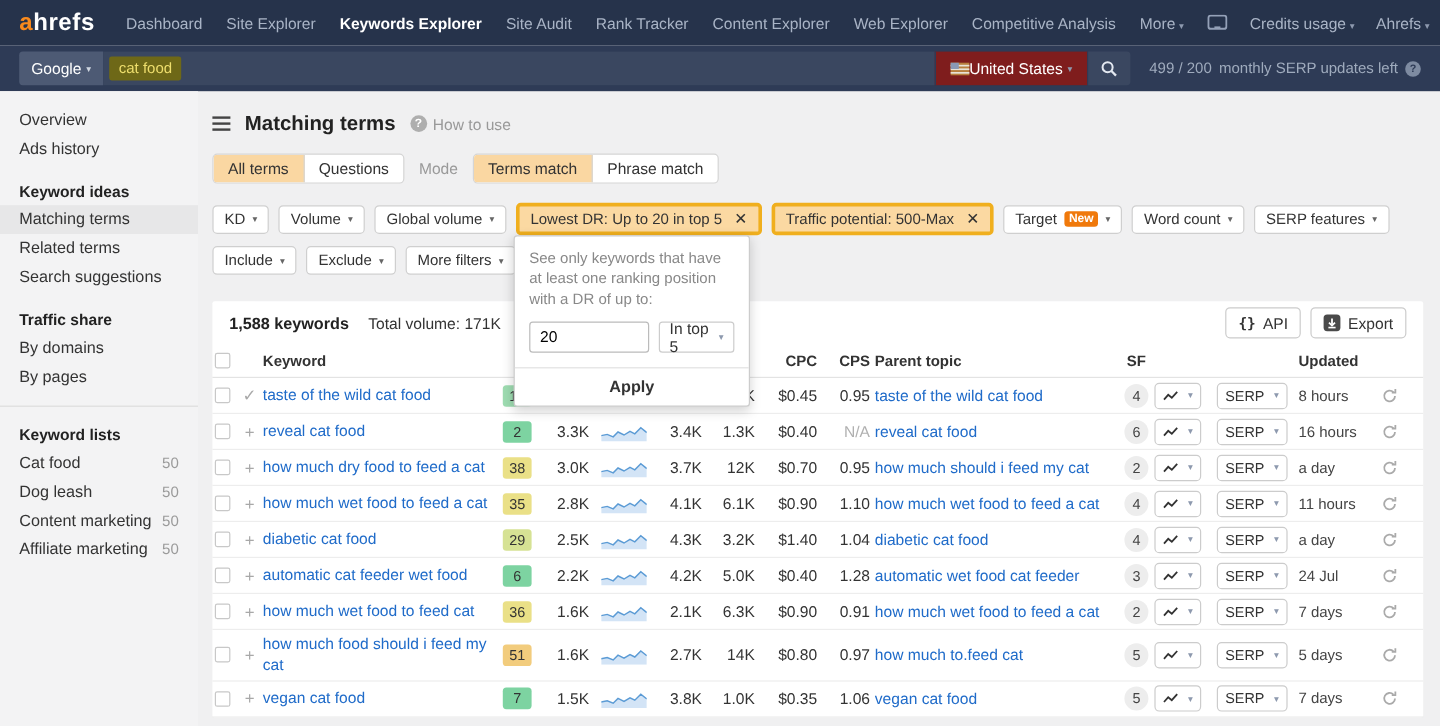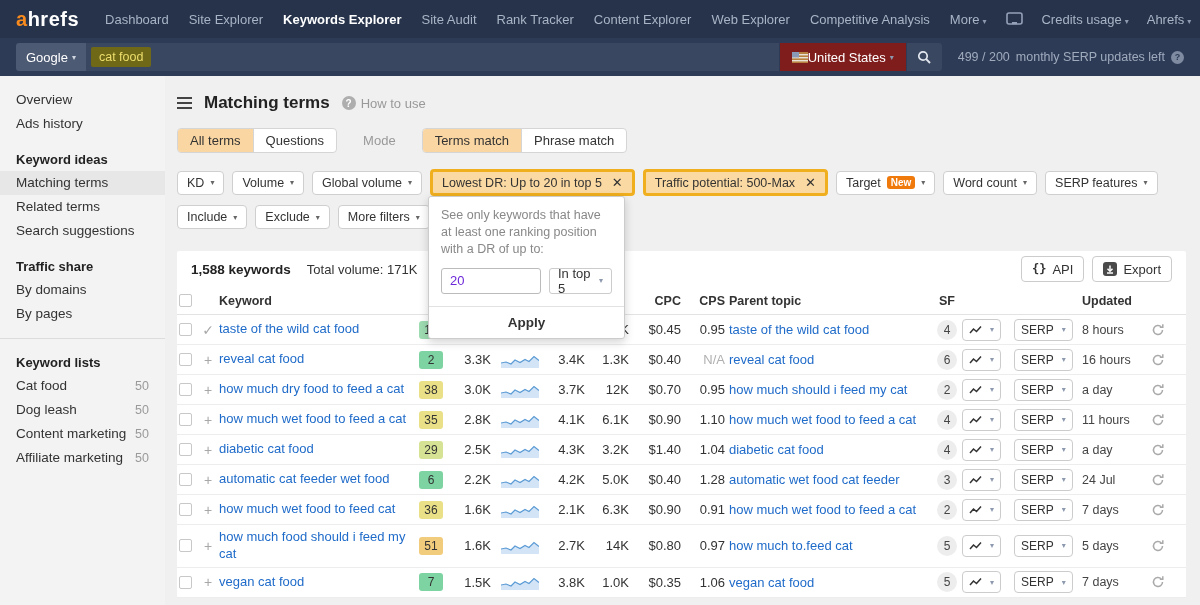--- a/index.html
+++ b/index.html
@@ -40,42 +40,42 @@
 
   
   .title-row { display:flex; align-items:center; gap:12px; margin-bottom:12px; height:26px; }
   .hamburger { display:flex; flex-direction:column; gap:3px; cursor:pointer; }
   .hamburger span { width:15px; height:2px; background:#444; }
   .page-title { font-size:17px; font-weight:bold; color:#222; }
   .help { display:flex; align-items:center; gap:5px; color:#999; font-size:13px; cursor:pointer; }
   .help-icon { width:14px; height:14px; border-radius:50%; background:#aeaeae; color:#fff; font-size:10px; font-weight:bold; display:flex; align-items:center; justify-content:center; }
 
   
-  .toggles-row { display:flex; align-items:center; gap:26px; margin-bottom:16px; }
+  .toggles-row { display:flex; align-items:center; gap:12px; margin-bottom:16px; }
   .seg-group { display:inline-flex; border:1px solid #d5d5d5; border-radius:4px; overflow:hidden; background:#fff; }
   .seg { font-size:13px; color:#333; padding:4px 12px; cursor:pointer; border-right:1px solid #d5d5d5; }
   .seg:last-child { border-right:none; }
   .seg.on { background:#fad7a2; }
   .mode-label { color:#999; font-size:13px; }
 
   
   .filters-row { display:flex; align-items:center; gap:8px; margin-bottom:9px; }
   .pill { background:#fff; border:1px solid #cfcfcf; border-radius:4px; height:24px; display:flex; align-items:center; gap:6px; padding:0 9px; font-size:12.5px; color:#333; cursor:pointer; white-space:nowrap; }
   .pill .caret { color:#666; margin-left:0; }
   .pill.hl { border:3px solid #f0af1e; background:#fbd9a2; height:27px; gap:10px; }
   .pill .x { font-size:13px; font-weight:bold; color:#333; }
   .new-badge { background:#f0790b; color:#fff; font-size:10px; font-weight:bold; border-radius:3px; padding:1px 4px; }
   .filters-block { margin-bottom:22px; }
 
   
   .popover { position:absolute; left:263px; top:120px; width:197px; background:#fff; border:1px solid #ccc; border-radius:3px; box-shadow:0 3px 10px rgba(0,0,0,.18); z-index:20; }
   .pop-inner { padding:10px 12px 12px 12px; }
   .pop-desc { font-size:12.5px; color:#888; line-height:1.35; }
   .pop-controls { display:flex; gap:8px; margin-top:10px; }
-  .pop-input { width:100px; height:26px; border:1px solid #bbb; border-radius:3px; font-size:13px; color:#6d28d9; padding:0 8px; font-family:inherit; }
+  .pop-input { width:100px; height:26px; border:1px solid #bbb; border-radius:3px; font-size:13px; color:#000000; padding:0 8px; font-family:inherit; }
   .pop-select { height:26px; border:1px solid #ccc; border-radius:3px; background:#fff; display:flex; align-items:center; gap:2px; padding:0 8px; font-size:13px; color:#333; cursor:pointer; }
   .pop-apply { border-top:1px solid #e2e2e2; text-align:center; padding:8px; font-size:13.5px; font-weight:bold; color:#333; cursor:pointer; }
 
   
   .card { background:#fff; border-radius:2px; }
   .toolbar { height:36px; display:flex; align-items:center; gap:16px; padding:0 14px; }
   .kw-count { font-size:13.5px; font-weight:bold; color:#222; }
   .total-vol { font-size:13px; color:#333; }
   .group-g { font-size:13.5px; font-weight:bold; color:#222; }
   .toolbar-right { margin-left:auto; display:flex; gap:8px; }

